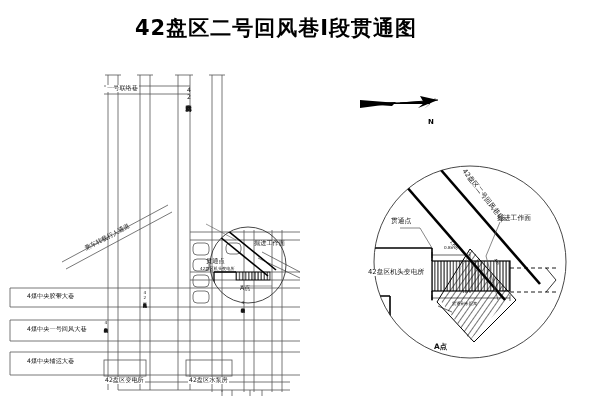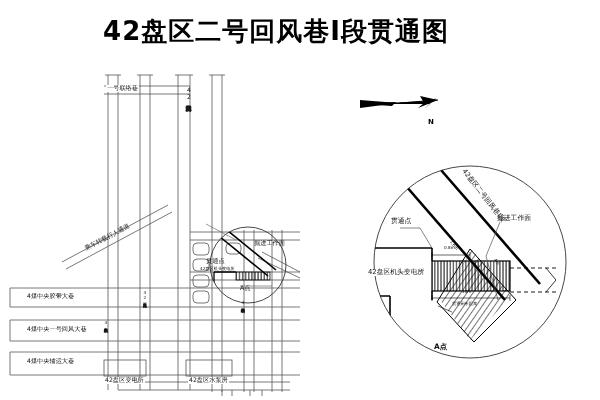--- a/index.html
+++ b/index.html
@@ -6,21 +6,21 @@
   body{
     width:600px;height:400px;background:#ffffff;
     font-family:"DejaVu Sans","Liberation Sans",sans-serif;
     color:#000;overflow:hidden;position:relative;
   }
   #sheet{position:relative;width:600px;height:400px;}
 
   
   #title{
     position:absolute;left:0;top:14px;width:552px;text-align:center;
-    font-size:26px;font-weight:bold;letter-spacing:1px;
+    font-size:21px;font-weight:bold;letter-spacing:1px;
     font-family:"DejaVu Sans","Liberation Sans",sans-serif;
   }
 
   
   svg.canvas{position:absolute;left:0;top:0;width:600px;height:400px;}
 
   
   .lbl{
     position:absolute;font-size:6.2px;line-height:1.05;white-space:nowrap;
     font-family:"DejaVu Sans","Liberation Sans",sans-serif;color:#111;

